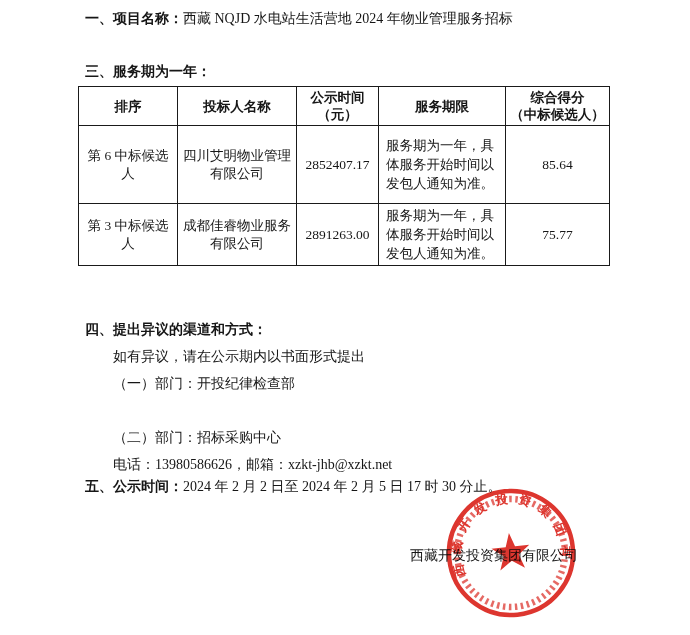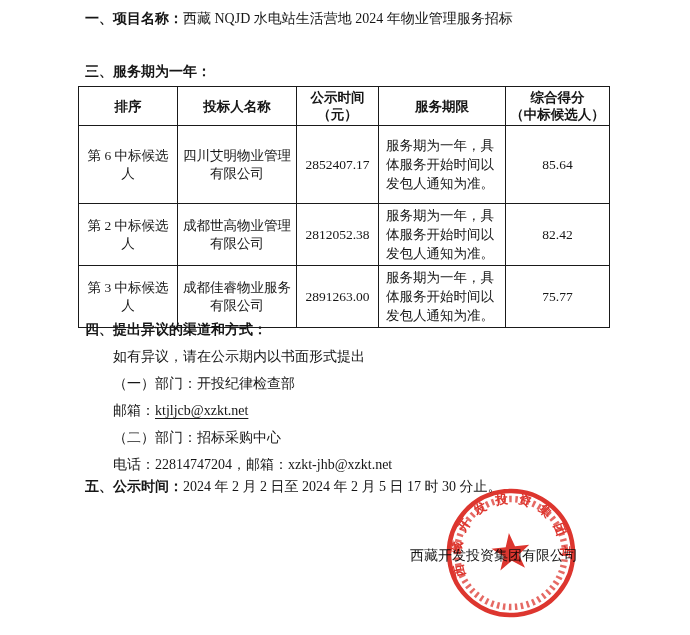--- a/index.html
+++ b/index.html
@@ -91,48 +91,38 @@
         <div>（中标候选人）</div>
       </th>
     </tr>
     <tr class="r0">
       <td>第 6 中标候选人</td>
       <td>四川艾明物业管理有限公司</td>
       <td>2852407.17</td>
       <td class="period">服务期为一年，具体服务开始时间以发包人通知为准。</td>
       <td>85.64</td>
     </tr>
-    <tr class="r1">
-      <td>第 2 中标候选人</td>
-      <td>成都世高物业管理有限公司</td>
-      <td>2812052.38</td>
-      <td class="period">服务期为一年，具体服务开始时间以发包人通知为准。</td>
-      <td>82.42</td>
-    </tr>
     <tr class="r2">
       <td>第 3 中标候选人</td>
       <td>成都佳睿物业服务有限公司</td>
       <td>2891263.00</td>
       <td class="period">服务期为一年，具体服务开始时间以发包人通知为准。</td>
       <td>75.77</td>
     </tr>
   </tbody>
     </table>
 
   <div class="line indent1" style="top:322px">
     <span class="lbl">四、提出异议的渠道和方式：</span>
   </div>
   <div class="line indent2" style="top:376px">（一）部门：开投纪律检查部</div>
   <div class="line indent2" style="top:349px">如有异议，请在公示期内以书面形式提出</div>
-  <div class="line indent2" style="top:403px">
-    <span>邮箱：</span><span class="email-link">ktjljcb@xzkt.net</span>
-  </div>
   <div class="line indent2" style="top:430px">（二）部门：招标采购中心</div>
   <div class="line indent2" style="top:457px">
-    <span>电话：</span><span>22814747204</span><span>，邮箱：</span><span>xzkt-jhb@xzkt.net</span>
+    <span>电话：</span><span>13980586626</span><span>，邮箱：</span><span>xzkt-jhb@xzkt.net</span>
   </div>
 
   <div class="line indent1" style="top:479px">
     <span class="lbl">五、公示时间：</span><span>2024 年 2 月 2 日至 2024 年 2 月 5 日 17 时 30 分止。</span>
   </div>
 
   <div class="signature">
     <div>西藏开发投资集团有限公司</div>
   </div>
 

